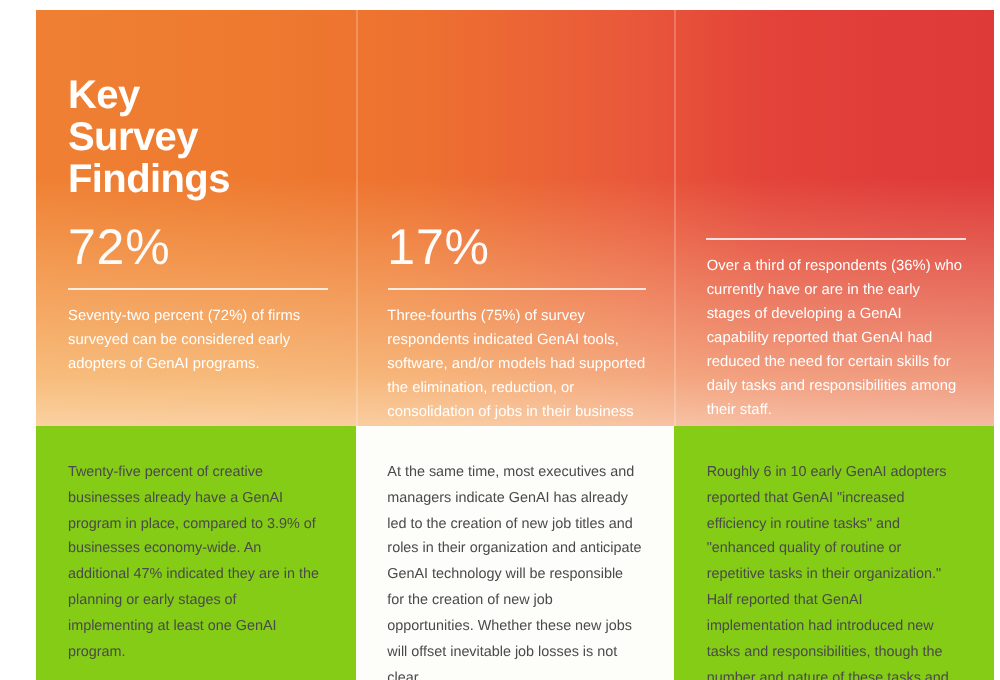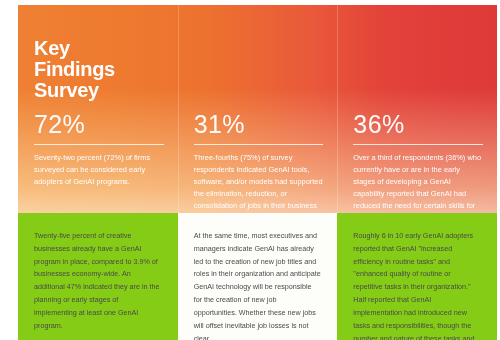--- a/index.html
+++ b/index.html
@@ -155,42 +155,41 @@
 
 <div class="infographic">
 
   <div class="band">
     <div class="band-inner">
 
       <div class="panel">
         <div class="panel-pad">
           <h1 class="title">
             <span>Key</span>
+            <span>Survey</span>
             <span>Findings</span>
-            <span>Survey</span>
           </h1>
         </div>
         <div class="stat stat--first">
           <div class="stat-number">72%</div>
           <div class="stat-rule"></div>
           <p class="stat-text">Seventy-two percent (72%) of firms surveyed can be considered early adopters of GenAI programs.</p>
         </div>
       </div>
 
       <div class="panel">
         <div class="stat">
-          <div class="stat-number">31%</div>
+          <div class="stat-number">17%</div>
           <div class="stat-rule"></div>
           <p class="stat-text">Three-fourths (75%) of survey respondents indicated GenAI tools, software, and/or models had supported the elimination, reduction, or consolidation of jobs in their business division.</p>
         </div>
       </div>
 
       <div class="panel">
         <div class="stat">
-          <div class="stat-number">36%</div>
           <div class="stat-rule"></div>
           <p class="stat-text">Over a third of respondents (36%) who currently have or are in the early stages of developing a GenAI capability reported that GenAI had reduced the need for certain skills for daily tasks and responsibilities among their staff.</p>
         </div>
       </div>
 
     </div>
   </div>
 
   <div class="notes">
     <div class="note">

